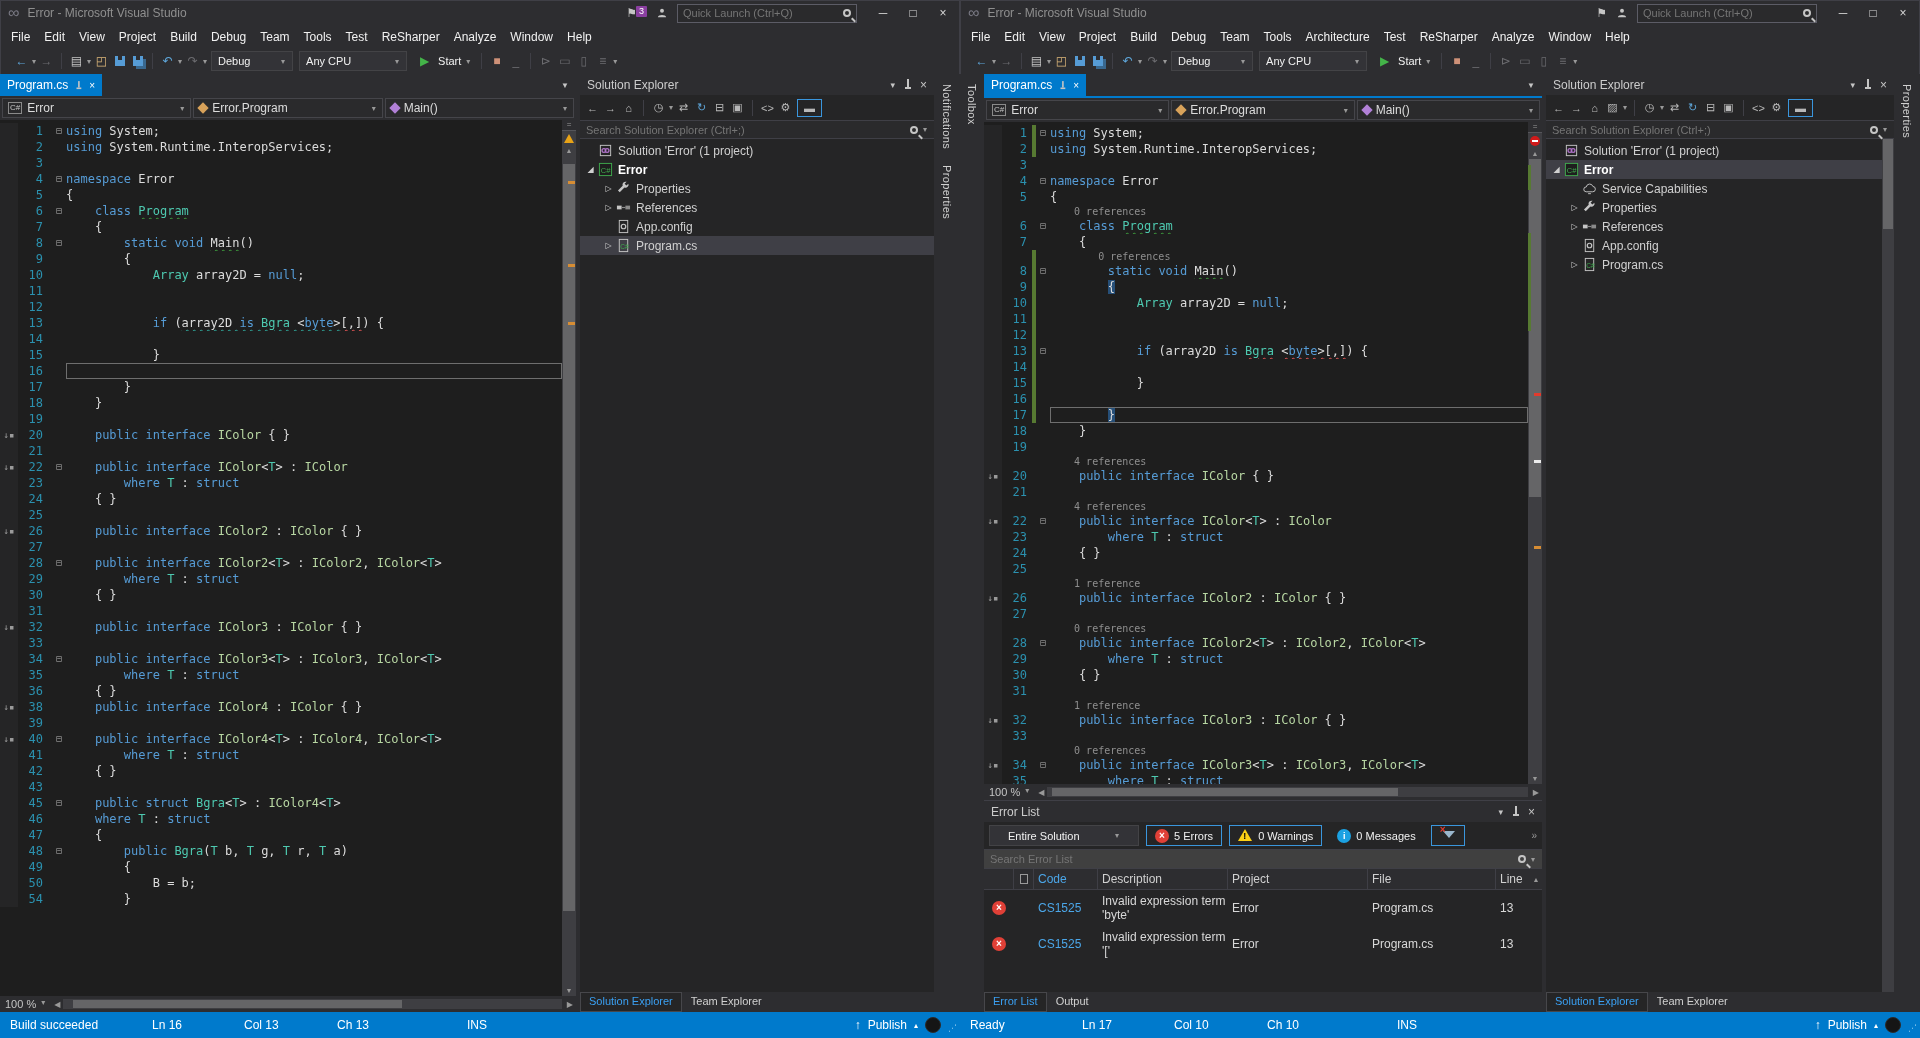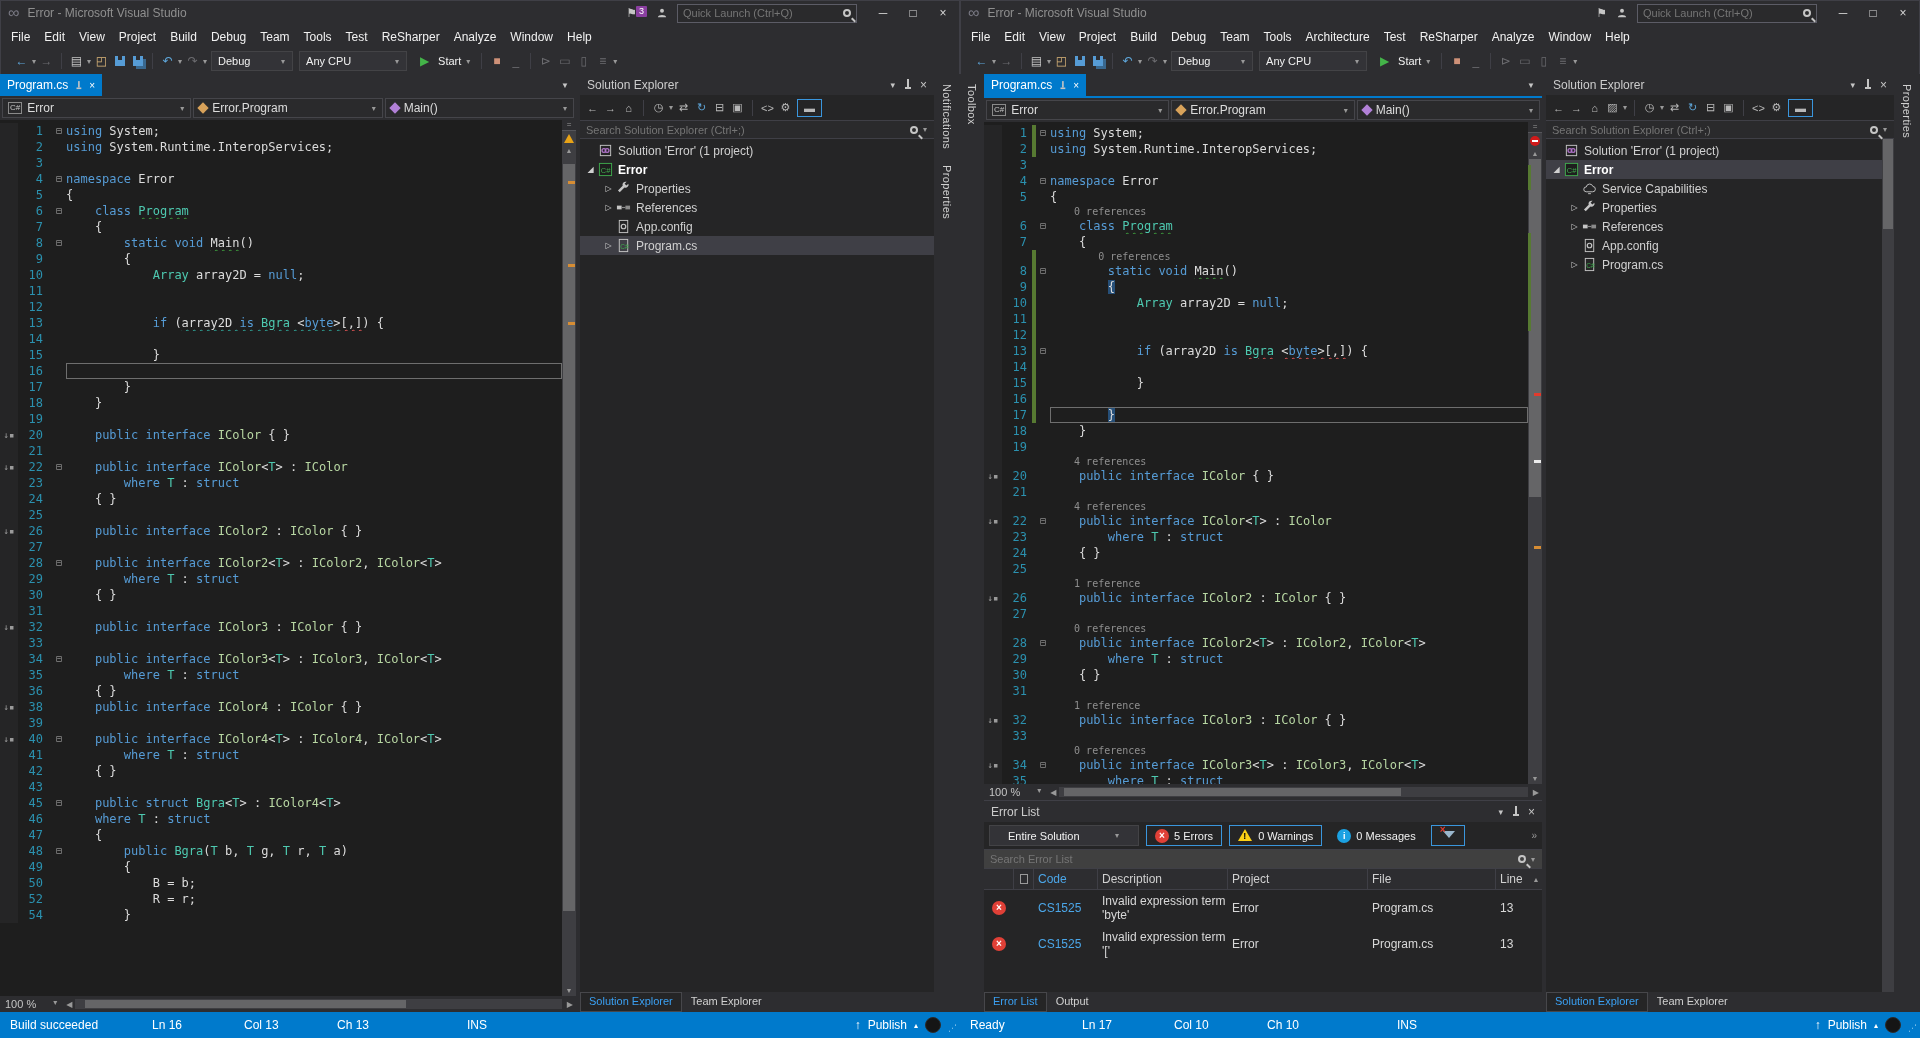--- a/index.html
+++ b/index.html
@@ -78,21 +78,21 @@
   .rs-err{width:10px;height:10px;border-radius:50%;background:#d11a1a;position:relative;margin:3px 0;flex:none}
   .rs-err::after{content:"";position:absolute;left:2px;top:4px;width:6px;height:2px;background:#fff}
   .varrow{color:#999;font-size:7px;line-height:10px;flex:none}
   .vtrack{flex:1;width:14px;position:relative}
   .vthumb{position:absolute;left:1px;right:1px;background:#656567}
   .vmark{position:absolute;width:7px;height:3px;right:1px}
   .vmark.or{background:#d78d34}.vmark.red{background:#e23b2e}.vmark.wh{background:#ececec}
   .vchange{position:absolute;left:0;width:3px;background:#577a32}
   
   .zoombar{height:16px;display:flex;align-items:center;background:#2d2d30;flex:none}
-  .zoomlbl{font-size:11px;color:#c5c5c5;padding:0 5px;display:flex;gap:16px;align-items:flex-start;white-space:nowrap}
+  .zoomlbl{font-size:11px;color:#c5c5c5;padding:0 5px;display:flex;gap:4px;align-items:flex-start;white-space:nowrap}
   .harrow{color:#999;font-size:8px;padding:0 3px}
   .htrack{flex:1;height:10px;background:#3e3e42;position:relative;margin-right:2px}
   .hthumb{position:absolute;top:1px;bottom:1px;background:#656567}
   .splitv{width:4px;background:#2d2d30;flex:none}
   
   .secol{flex:1;display:flex;flex-direction:column;background:#252526;min-width:0}
   .ptitle{height:21px;display:flex;align-items:center;padding:0 7px;font-size:12px;color:#cccccc;background:#2d2d30;flex:none}
   .ptitle .sp{flex:1}
   .ptitle-icons{display:flex;align-items:center;gap:9px;color:#c5c5c5;font-size:9px}
   .pin{width:7px;height:11px;position:relative;display:inline-block}
@@ -604,27 +604,20 @@
               </div>
               <div class="cl">
                 <span class="clm"></span>
                 <span class="cln">50</span>
                 <span class="clc"></span>
                 <span class="clf"></span>
                 <span class="clt"><span class="pl">            B = b;</span></span>
               </div>
               <div class="cl">
                 <span class="clm"></span>
-                <span class="cln">52</span>
-                <span class="clc"></span>
-                <span class="clf"></span>
-                <span class="clt"><span class="pl">            R = r;</span></span>
-              </div>
-              <div class="cl">
-                <span class="clm"></span>
                 <span class="cln">54</span>
                 <span class="clc"></span>
                 <span class="clf"></span>
                 <span class="clt"><span class="pl">        }</span></span>
               </div>
             </div>
           <div class="vscroll">
             <span class="vs-split">=</span>
             <span class="rs-warn"></span>
             <span class="varrow">▲</span>

